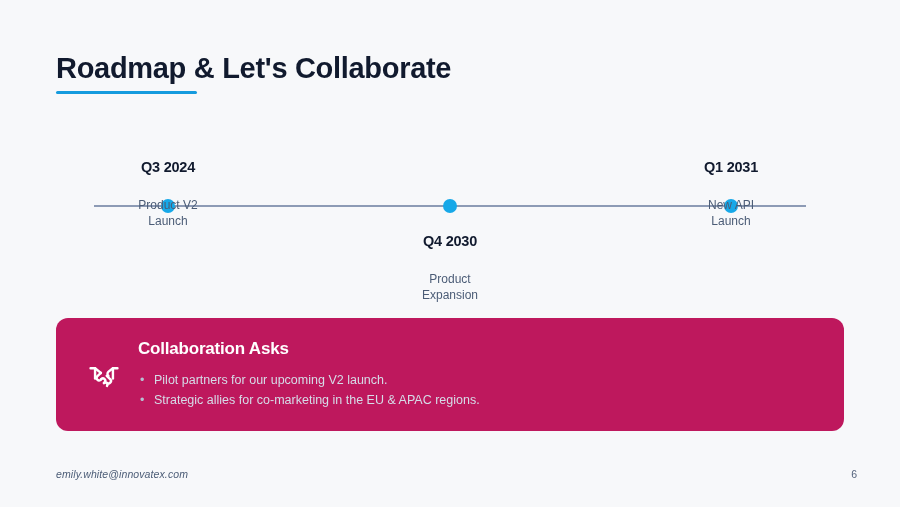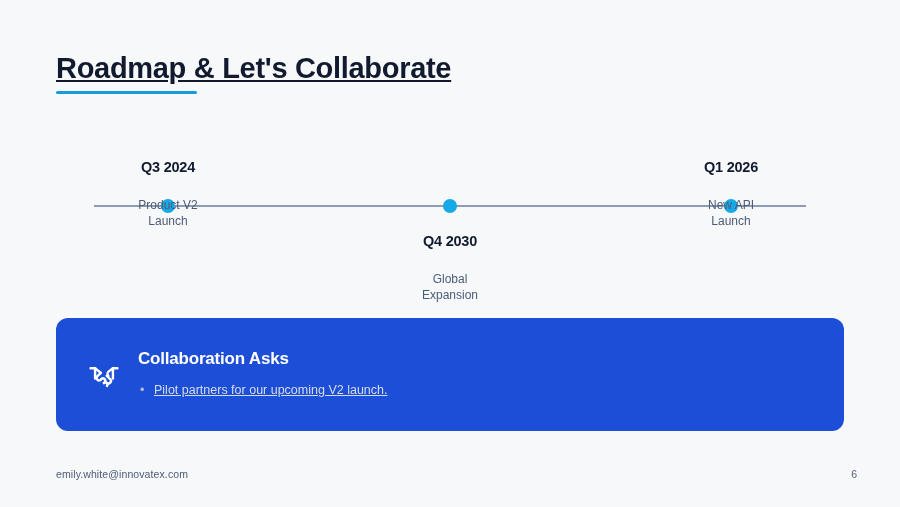--- a/index.html
+++ b/index.html
@@ -10,21 +10,21 @@
     position:relative;
     overflow:hidden;
     -webkit-font-smoothing:antialiased;
   }
   .slide { position:absolute; inset:0; }
 
   
   .title {
     position:absolute; left:56px; top:52px;
     font-size:29px; font-weight:bold; letter-spacing:-0.3px;
-    color:#111A2E; white-space:nowrap;text-decoration:underline;
+    color:#111A2E; white-space:nowrap;
   }
   .title-rule {
     position:absolute; left:56px; top:91px;
     width:141px; height:3px; background:#159BDE; border-radius:2px;
   }
 
   
   .timeline { position:absolute; left:0; top:0; width:900px; height:300px;text-decoration:underline; }
   .tl-line {
     position:absolute; left:94px; top:205px;
@@ -44,47 +44,47 @@
     font-size:12px; color:#4B5C76; line-height:15.5px;
     margin-top:22px; white-space:pre-line;
   }
   .tl-label.above { top:159px; }
   .tl-label.below { top:233px; }
 
   
   .card {
     position:absolute; left:56px; top:318px;
     width:788px; height:113px;
-    background:#1d4ed8; border-radius:12px;
+    background:#be185d; border-radius:12px;
     display:flex; align-items:center;
   }
   .card-icon {
     width:44px; height:44px; margin-left:26px; margin-right:12px;
     flex:none; display:flex; align-items:center; justify-content:center;
   }
   .card-icon svg { width:34px; height:34px; display:block; }
   .card-body { flex:1; padding-right:24px; }
   .card-title {
     font-size:17px; font-weight:bold; color:#FFFFFF;
     letter-spacing:-0.2px; margin-bottom:12px;
   }
   .card-list { list-style:none; }
   .card-list li {
     position:relative; padding-left:16px;
-    font-size:12.5px; color:#D6DCE8; line-height:19.5px;text-decoration:underline;
+    font-size:12.5px; color:#D6DCE8; line-height:19.5px;
   }
   .card-list li::before {
     content:"\2022"; position:absolute; left:2px; top:0;
     color:#B6C0D2; font-size:12.5px;
   }
 
   
   .footer-email {
     position:absolute; left:56px; top:468px;
-    font-size:10.5px; color:#4B5C76; letter-spacing:0.1px;
+    font-size:10.5px; color:#4B5C76; letter-spacing:0.1px;font-style:italic;
   }
   .footer-page {
     position:absolute; right:43px; top:468px;
     font-size:10.5px; color:#54637D;
   }
 </style>
 </head>
 <body>
 
 <div class="slide">
@@ -100,26 +100,26 @@
     <div class="tl-dot" style="left:731px"></div>
 
     <div class="tl-label above" style="left:168px">
       <div class="q">Q3 2024</div>
       <div class="d">Product V2
 Launch</div>
     </div>
 
     <div class="tl-label below" style="left:450px">
       <div class="q">Q4 2030</div>
-      <div class="d">Global
+      <div class="d">Product
 Expansion</div>
     </div>
 
     <div class="tl-label above" style="left:731px">
-      <div class="q">Q1 2026</div>
+      <div class="q">Q1 2031</div>
       <div class="d">New API
 Launch</div>
     </div>
   </div>
 
   <div class="card">
     <div class="card-icon">
       <svg viewBox="0 0 24 24" fill="none" stroke="#FFFFFF" stroke-width="1.7" stroke-linecap="round" stroke-linejoin="round">
         <path d="M2.5 7.2h3.2l4.1 3.3"></path>
         <path d="M21.5 7.2h-3.2l-3.1 2.4a2 2 0 0 0-.2 2.9l.2.2"></path>
@@ -128,20 +128,21 @@
         <path d="M12 17.6a1.5 1.5 0 0 1 2.1 2.1"></path>
         <path d="M5.7 7.2v7.3"></path>
         <path d="M18.3 7.2v7.3"></path>
         <path d="M13.9 12.6l2.6 2.5a1.7 1.7 0 0 1-2.4 2.4"></path>
       </svg>
     </div>
     <div class="card-body">
       <div class="card-title">Collaboration Asks</div>
       <ul class="card-list">
         <li>Pilot partners for our upcoming V2 launch.</li>
+        <li>Strategic allies for co-marketing in the EU &amp; APAC regions.</li>
       </ul>
     </div>
   </div>
 
   <div class="footer-email">emily.white@innovatex.com</div>
   <div class="footer-page">6</div>
 
 </div>
 
 </body></html>

